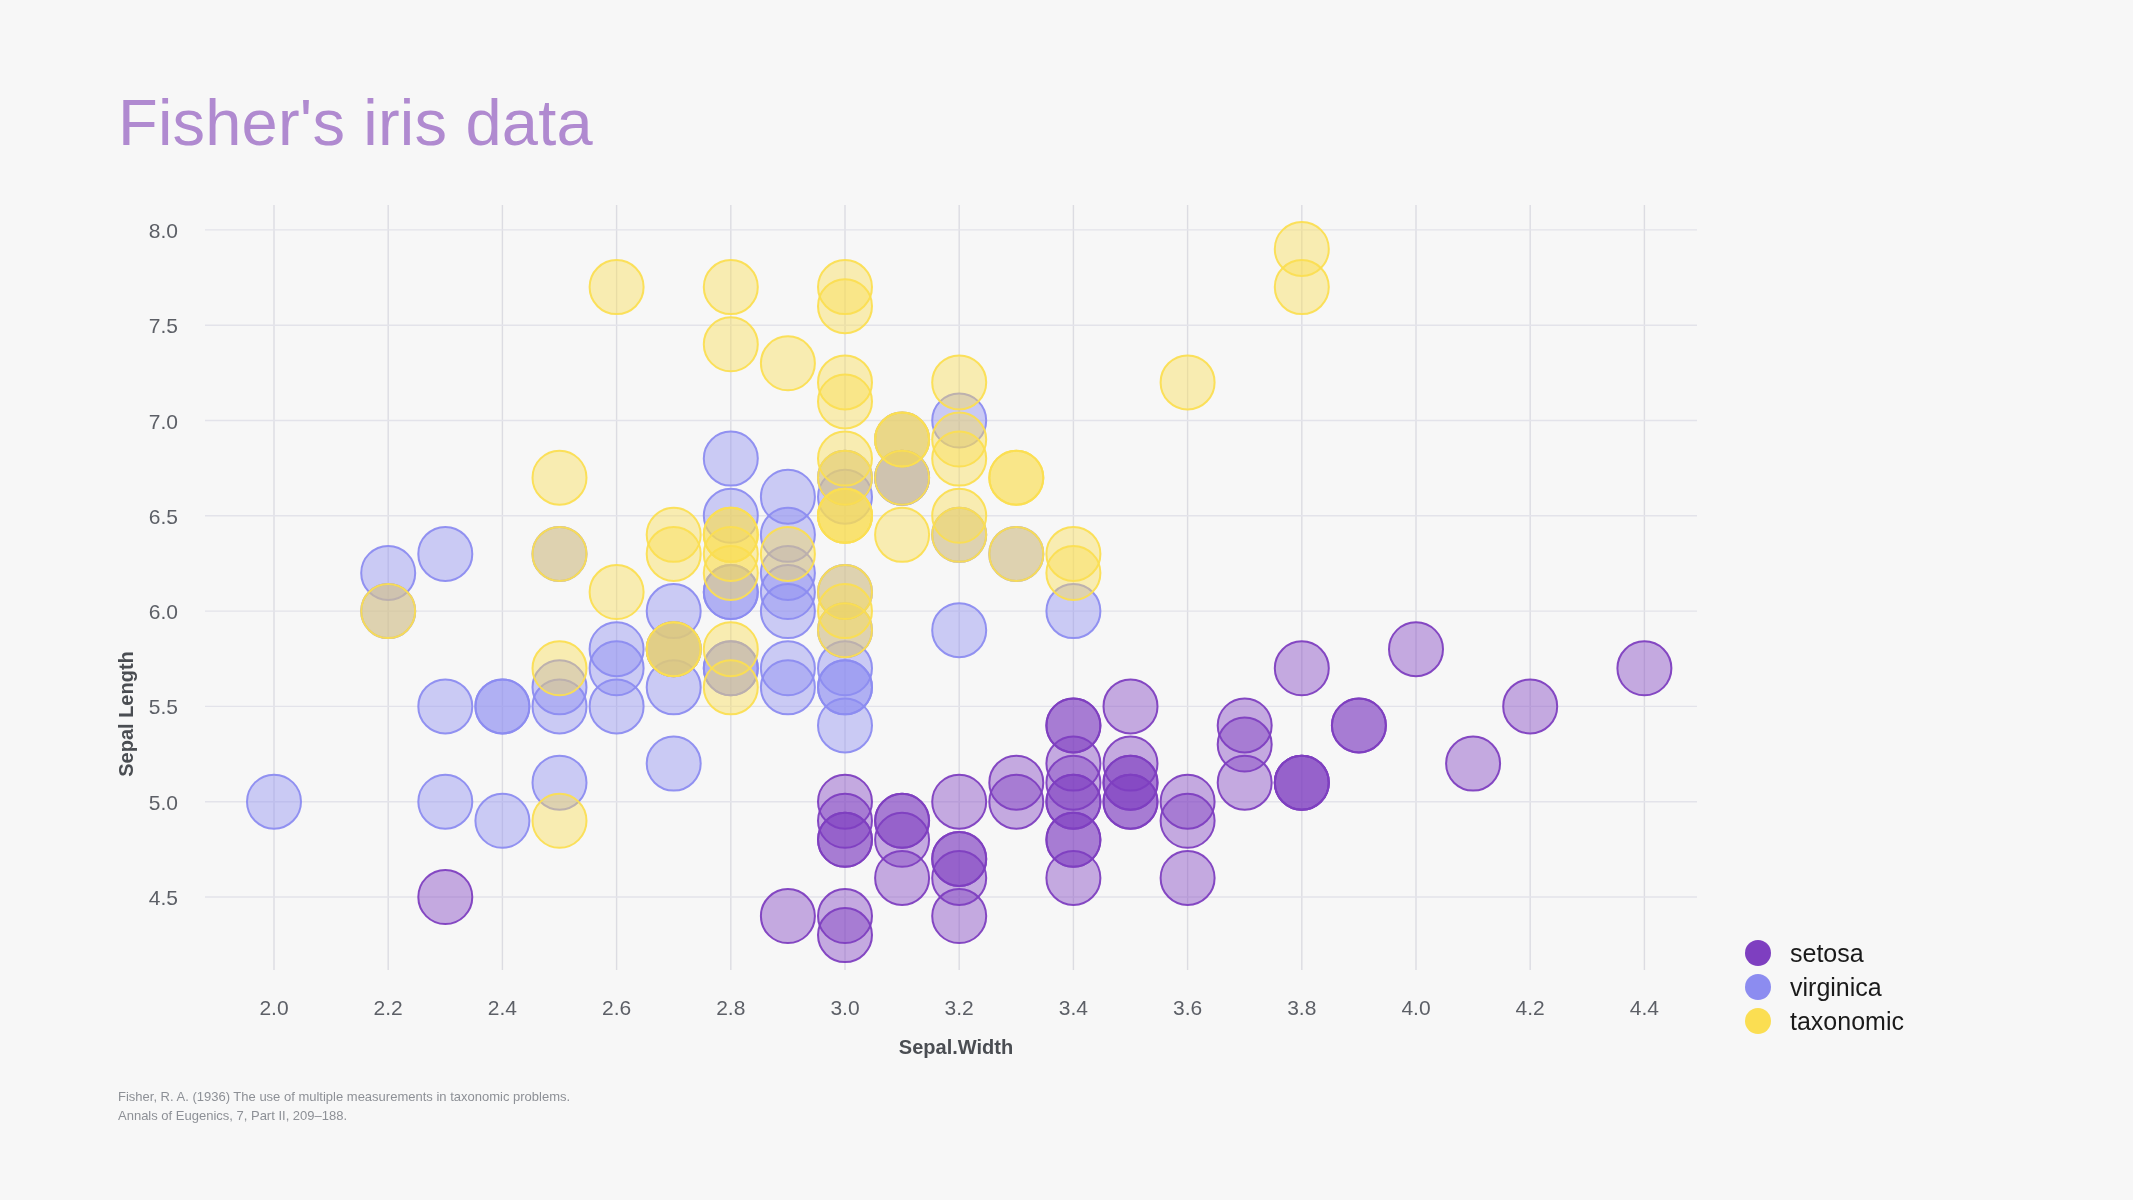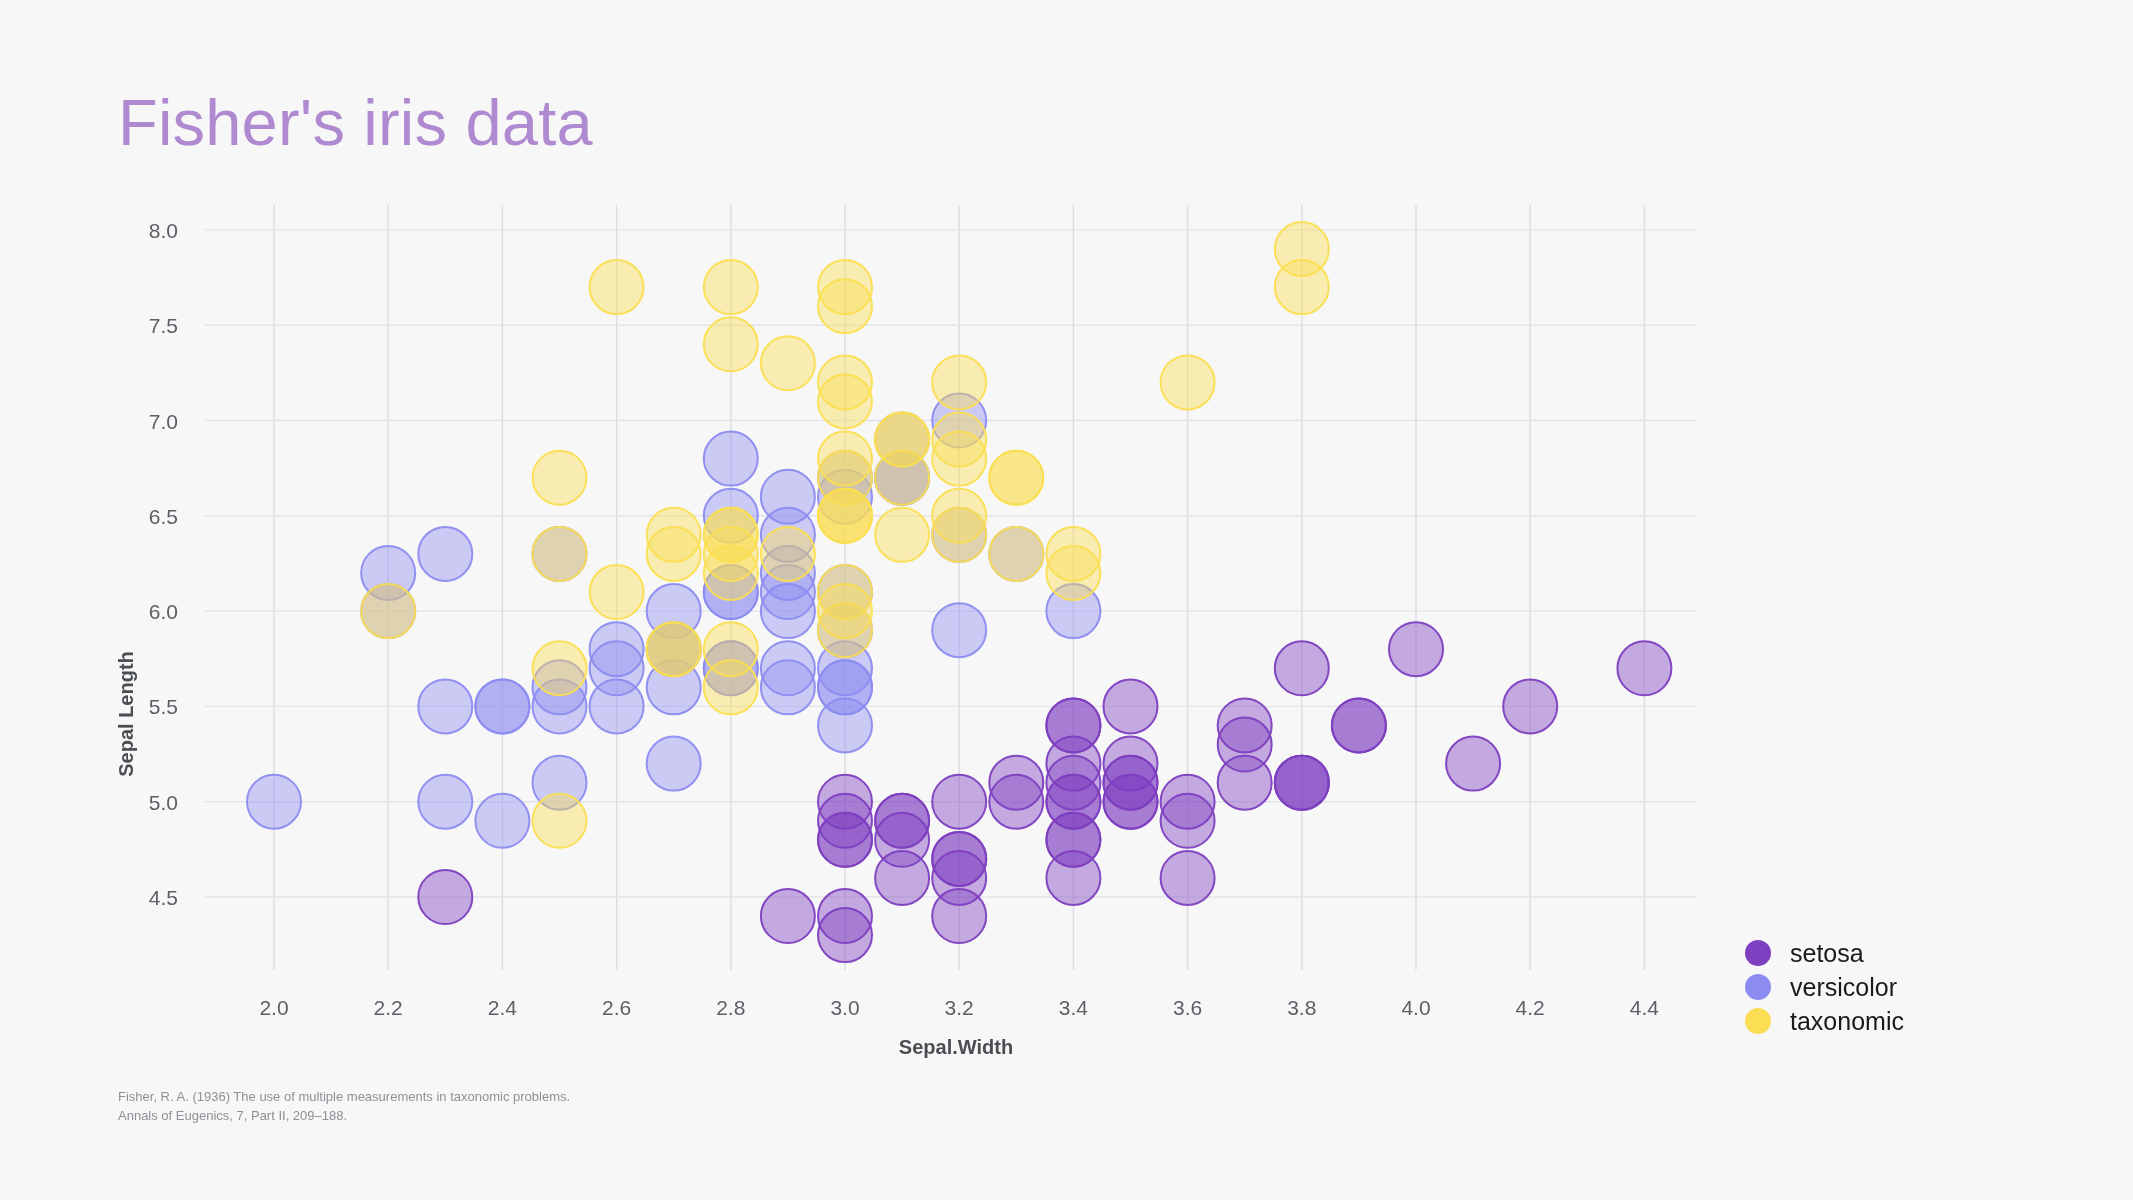--- a/index.html
+++ b/index.html
@@ -300,21 +300,21 @@
     <text id="y-axis-title" class="axis-title" x="0" y="0" text-anchor="middle" transform="translate(133,714) rotate(-90)">Sepal Length</text>
   </svg>
 
   <div id="legend">
     <div class="legend-row">
       <span class="legend-dot" style="background: rgb(126, 63, 192);"></span>
       <span class="legend-label">setosa</span>
     </div>
     <div class="legend-row">
       <span class="legend-dot" style="background: rgb(140, 140, 240);"></span>
-      <span class="legend-label">versicolor</span>
+      <span class="legend-label">virginica</span>
     </div>
     <div class="legend-row">
       <span class="legend-dot" style="background: rgb(251, 222, 82);"></span>
       <span class="legend-label">taxonomic</span>
     </div>
   </div>
 
   <div id="caption">
     <div>Fisher, R. A. (1936) The use of multiple measurements in taxonomic problems.</div>
     <div>Annals of Eugenics, 7, Part II, 209–188.</div>

